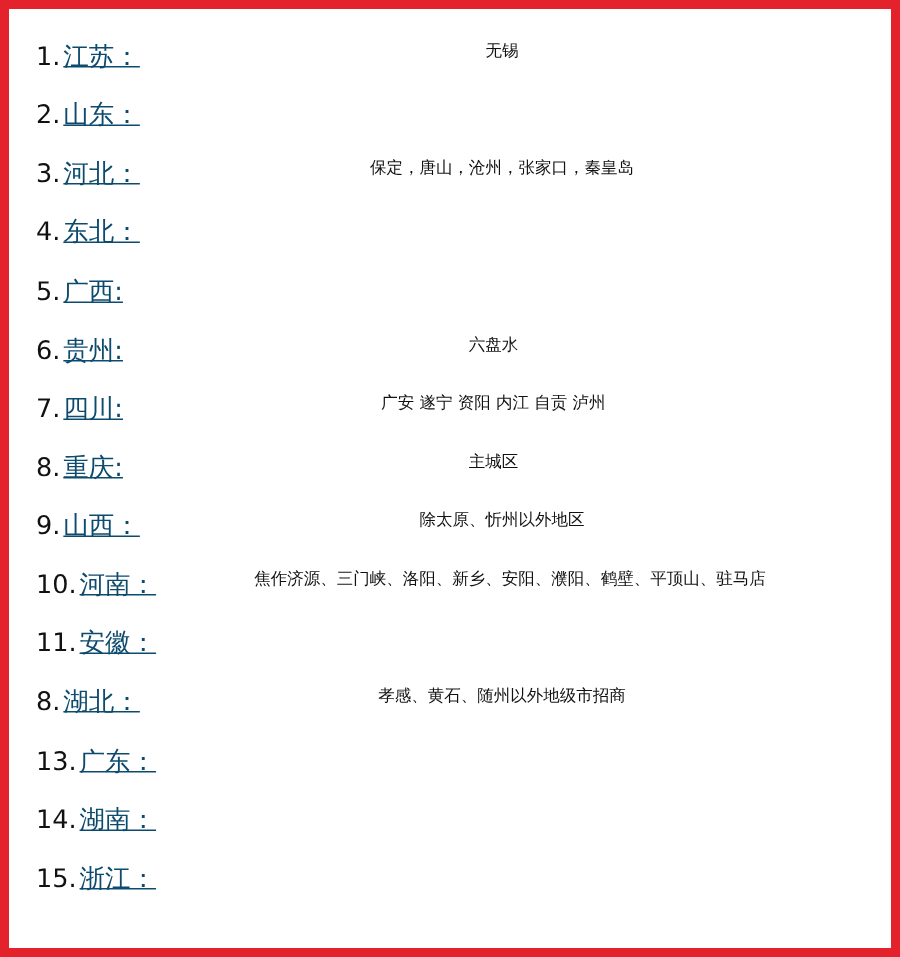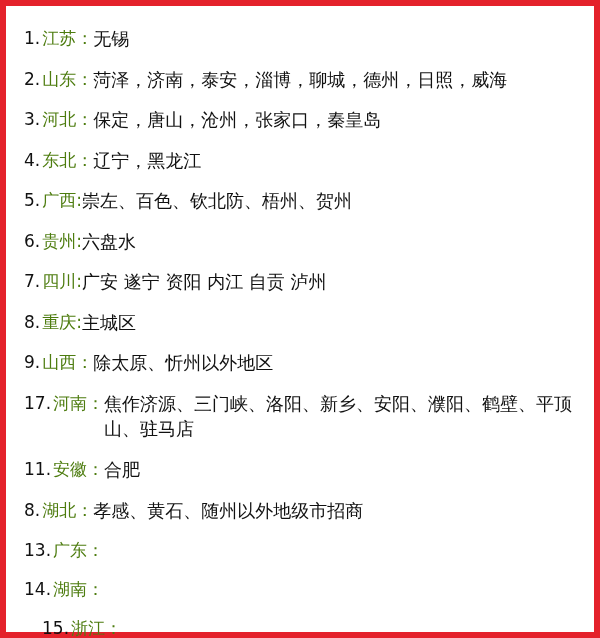--- a/index.html
+++ b/index.html
@@ -25,76 +25,74 @@
     display: block;
   }
   .row {
     display: flex;
     align-items: flex-start;
     margin-bottom: 15px;
     line-height: 1.42;
   }
   .row:last-child {
     margin-bottom: 0;
-    margin-left: 18px;
   }
   .idx {
     flex: 0 0 auto;
     color: #111111;
     font-size: 17px;
     white-space: nowrap;
     padding-right: 2px;
   }
   .prov {
     flex: 0 0 auto;
-    color: #4d7c0f;
+    color: #0c4a6e;
     font-size: 17px;
     white-space: nowrap;
+    text-decoration: underline;
   }
   .cities {
     flex: 1 1 auto;
     color: #111111;
-    font-size: 18px;
+    font-size: 11px;
     word-break: break-all;
+    text-align: center;
   }
 </style>
 </head>
 <body>
 
 <div class="page">
   <div class="list">
 
     <div class="row">
       <span class="idx">1.</span>
       <span class="prov">江苏：</span>
       <span class="cities">无锡</span>
     </div>
 
     <div class="row">
       <span class="idx">2.</span>
       <span class="prov">山东：</span>
-      <span class="cities">菏泽，济南，泰安，淄博，聊城，德州，日照，威海</span>
     </div>
 
     <div class="row">
       <span class="idx">3.</span>
       <span class="prov">河北：</span>
       <span class="cities">保定，唐山，沧州，张家口，秦皇岛</span>
     </div>
 
     <div class="row">
       <span class="idx">4.</span>
       <span class="prov">东北：</span>
-      <span class="cities">辽宁，黑龙江</span>
     </div>
 
     <div class="row">
       <span class="idx">5.</span>
       <span class="prov">广西:</span>
-      <span class="cities">崇左、百色、钦北防、梧州、贺州</span>
     </div>
 
     <div class="row">
       <span class="idx">6.</span>
       <span class="prov">贵州:</span>
       <span class="cities">六盘水</span>
     </div>
 
     <div class="row">
       <span class="idx">7.</span>
@@ -108,29 +106,28 @@
       <span class="cities">主城区</span>
     </div>
 
     <div class="row">
       <span class="idx">9.</span>
       <span class="prov">山西：</span>
       <span class="cities">除太原、忻州以外地区</span>
     </div>
 
     <div class="row">
-      <span class="idx">17.</span>
+      <span class="idx">10.</span>
       <span class="prov">河南：</span>
       <span class="cities">焦作济源、三门峡、洛阳、新乡、安阳、濮阳、鹤壁、平顶山、驻马店</span>
     </div>
 
     <div class="row">
       <span class="idx">11.</span>
       <span class="prov">安徽：</span>
-      <span class="cities">合肥</span>
     </div>
 
     <div class="row">
       <span class="idx">8.</span>
       <span class="prov">湖北：</span>
       <span class="cities">孝感、黄石、随州以外地级市招商</span>
     </div>
 
     <div class="row">
       <span class="idx">13.</span>

